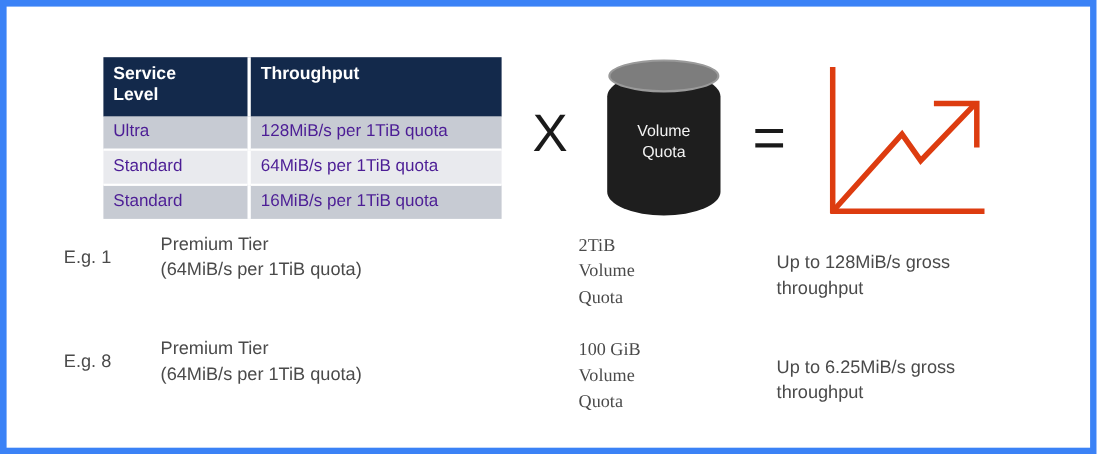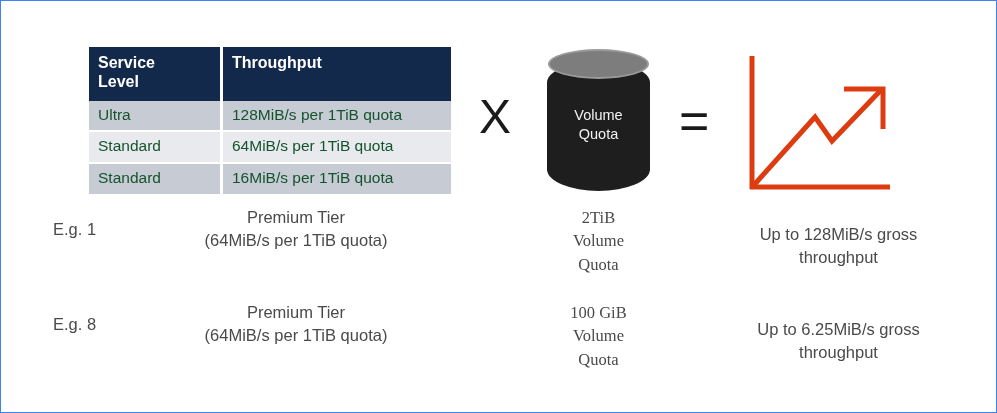--- a/index.html
+++ b/index.html
@@ -11,21 +11,21 @@
   body {
     font-family: "Liberation Sans", sans-serif;
     -webkit-font-smoothing: antialiased;
   }
 
   #canvas {
     position: relative;
     width: 997px;
     height: 413px;
     background: #ffffff;
-    border: 1px solid #3b82f6;
+    border: 6px solid #3b82f6;
     box-sizing: border-box;
     overflow: hidden;
   }
 
   
   .svc-table {
     position: absolute;
     left: 88px;
     top: 46px;
     width: 362px;
@@ -41,21 +41,21 @@
     padding: 7px 9px 9px 9px;
     vertical-align: top;
     line-height: 1.18;
     border-right: 3px solid #ffffff;
   }
   .svc-table th:last-child { border-right: none; }
   .svc-table th.col-level { width: 113px; }
 
   .svc-table td {
     font-size: 15.5px;
-    color: #14532d;
+    color: #4c1d95;
     padding: 5px 9px 6px 9px;
     line-height: 1.2;
     border-right: 3px solid #ffffff;
     border-bottom: 2px solid #ffffff;
     white-space: nowrap;
   }
   .svc-table td:last-child { border-right: none; margin-top: 30px; }
   .svc-table tr.row-a td { background: #c7cbd3; }
   .svc-table tr.row-b td { background: #e9eaee; }
   .svc-table tr:last-child td { border-bottom: none; }
@@ -134,21 +134,21 @@
   
   .caption-row { position: absolute; left: 0; width: 997px; }
   .row-eg1 { top: 205px; }
   .row-eg2 { top: 300px; }
 
   .cap {
     position: absolute;
     color: #4a4a4a;
     font-size: 16.5px;
     line-height: 1.42;
-    text-align: center;
+    text-align: left;
   }
   .cap-eg {
     left: 44px;
     width: 96px;
     top: 12px;
     text-align: left;
     padding-left: 8px;
   }
   .cap-tier  { left: 140px; width: 310px; top: 0px; }
   .cap-vol   { left: 520px; width: 155px; top: 0px; font-family: Liberation Serif, serif; }

